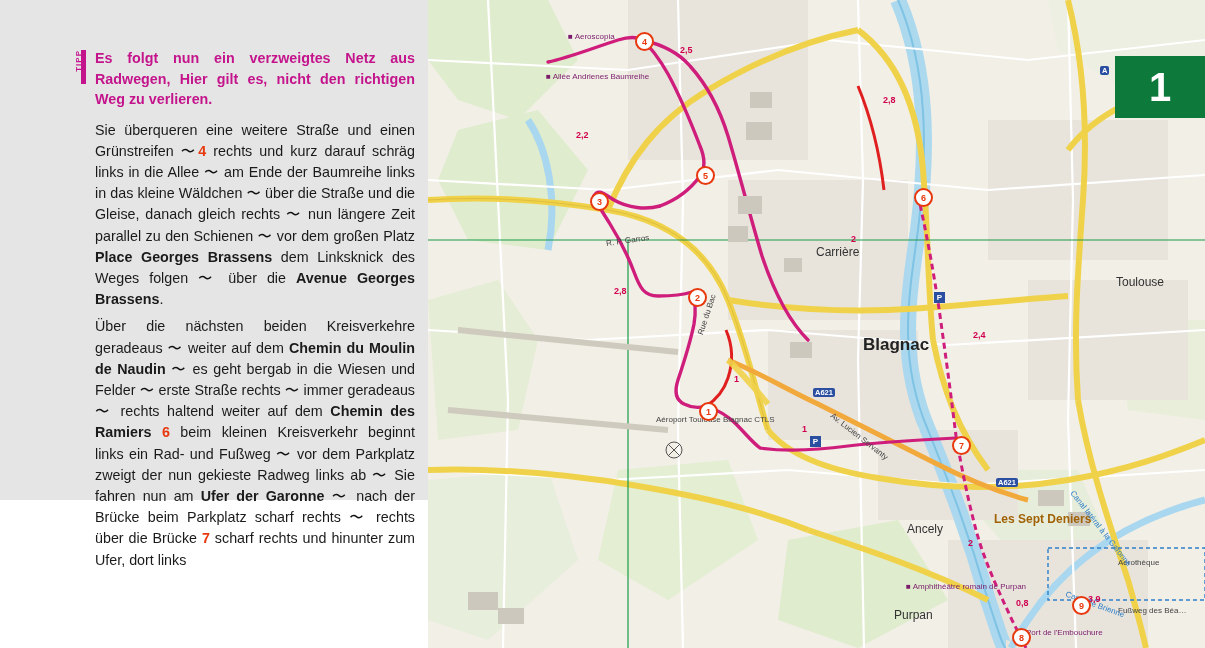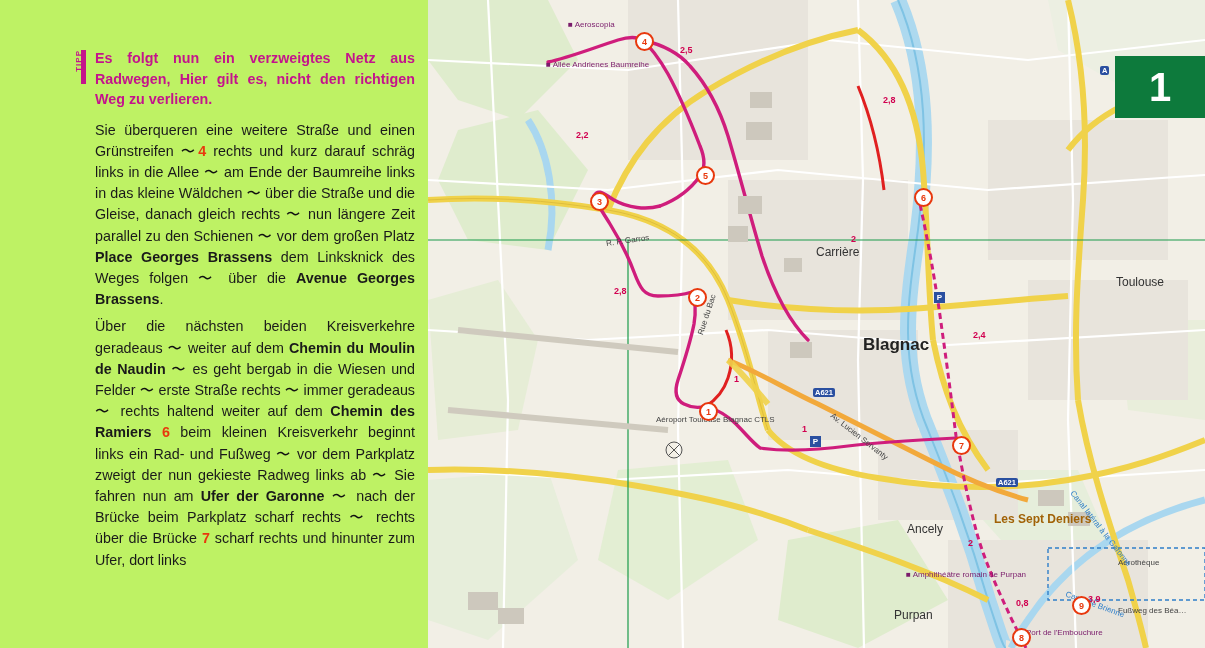--- a/index.html
+++ b/index.html
@@ -6,22 +6,22 @@
   body{
     width:1205px;height:648px;overflow:hidden;
     background:#ffffff;
     font-family:"Liberation Sans", sans-serif;
     position:relative;
   }
   .page{position:absolute;inset:0;}
 
   
   .textcol{
-    position:absolute;left:0;top:0;width:428px;height:648px;
-    background:#bef264;
+    position:absolute;left:0;top:0;width:428px;height:500px;
+    background:#e5e5e5;
   }
   .body-text{
     position:absolute;left:95px;top:0;width:320px;
     font-size:14.3px;line-height:21.2px;color:#1a1a1a;
     text-align:justify;
   }
   .para{margin:0 0 0 0;text-align:justify;}
   .para.just{text-align:justify;text-align-last:left;}
   b{font-weight:bold;margin-top:35px;}
   .arrow{color:#111;}
@@ -61,21 +61,21 @@
   }
   .map svg{display:block;}
   .maplabel{
     position:absolute;font-size:9px;color:#3a3a3a;white-space:nowrap;
     pointer-events:none;
   }
   .maplabel.city{font-size:17px;font-weight:bold;color:#222;text-align:right;}
   .maplabel.town{font-size:12px;color:#333;}
   .maplabel.small{font-size:8px;color:#444;}
   .poi{
-    position:absolute;font-size:8px;color:#7a1b6b;white-space:nowrap;
+    position:absolute;font-size:8px;color:#7a1b6b;white-space:nowrap;margin-top:12px;
   }
   .km{
     position:absolute;font-size:9px;font-weight:bold;color:#d1004f;
   }
   .wpdot{
     position:absolute;width:15px;height:15px;border-radius:50%;
     background:#fff;border:2px solid #e8380d;color:#e8380d;
     font-size:9px;font-weight:bold;display:flex;align-items:center;justify-content:center;
   }
   .shield{

